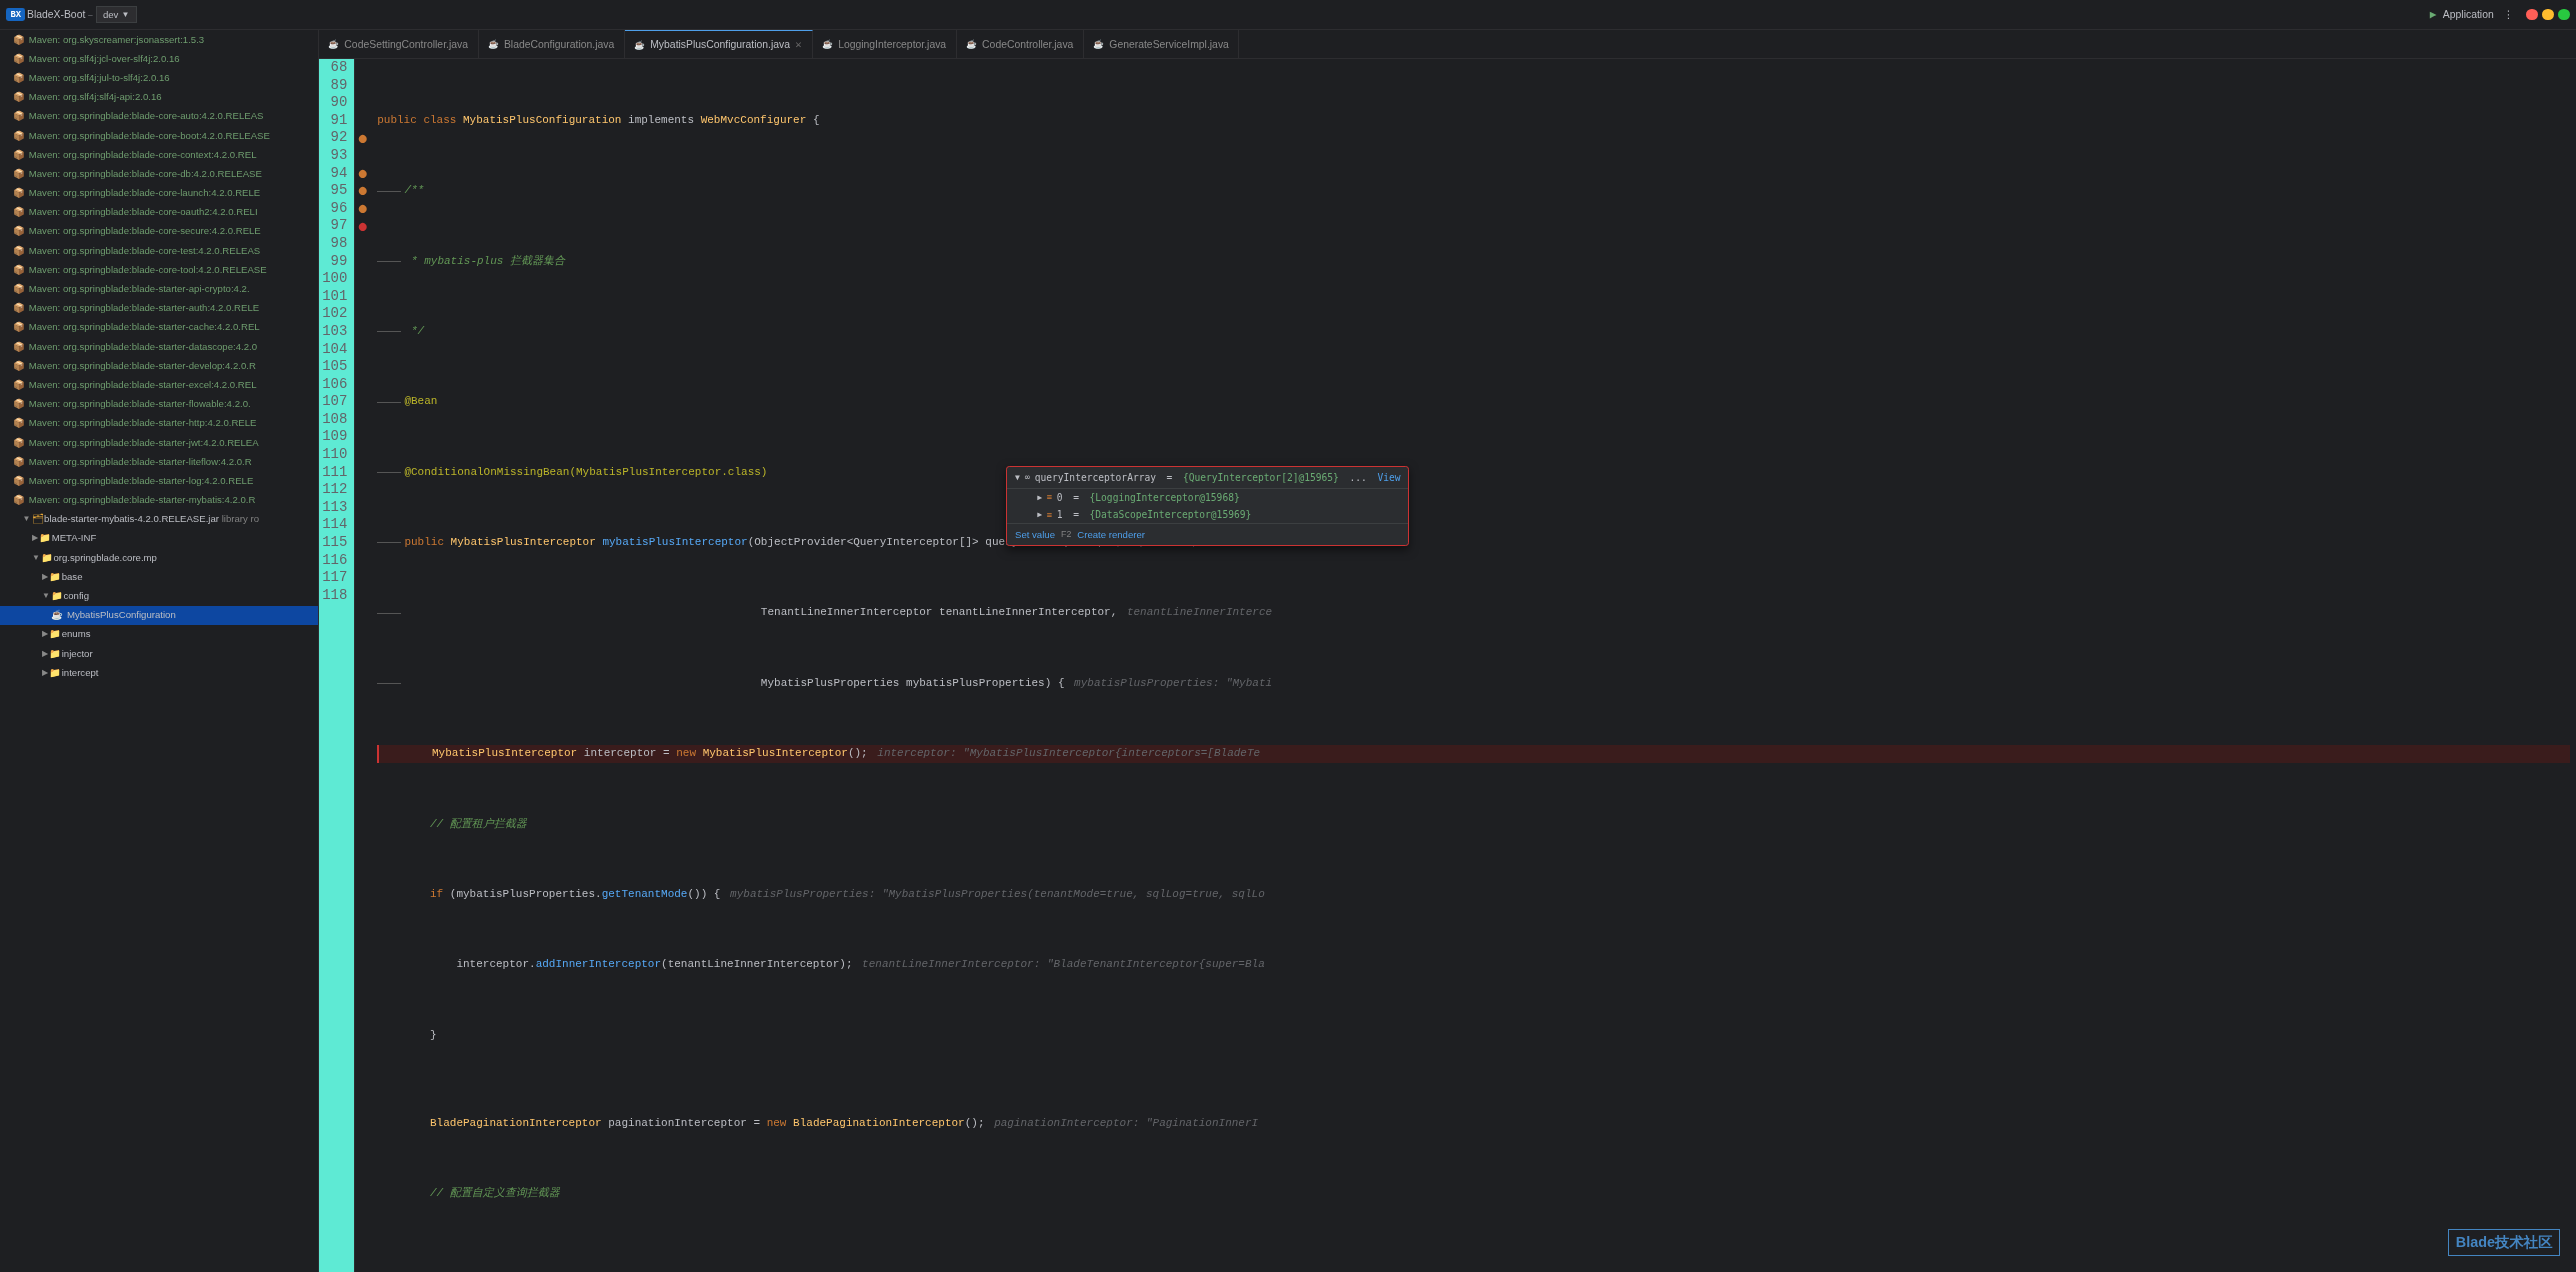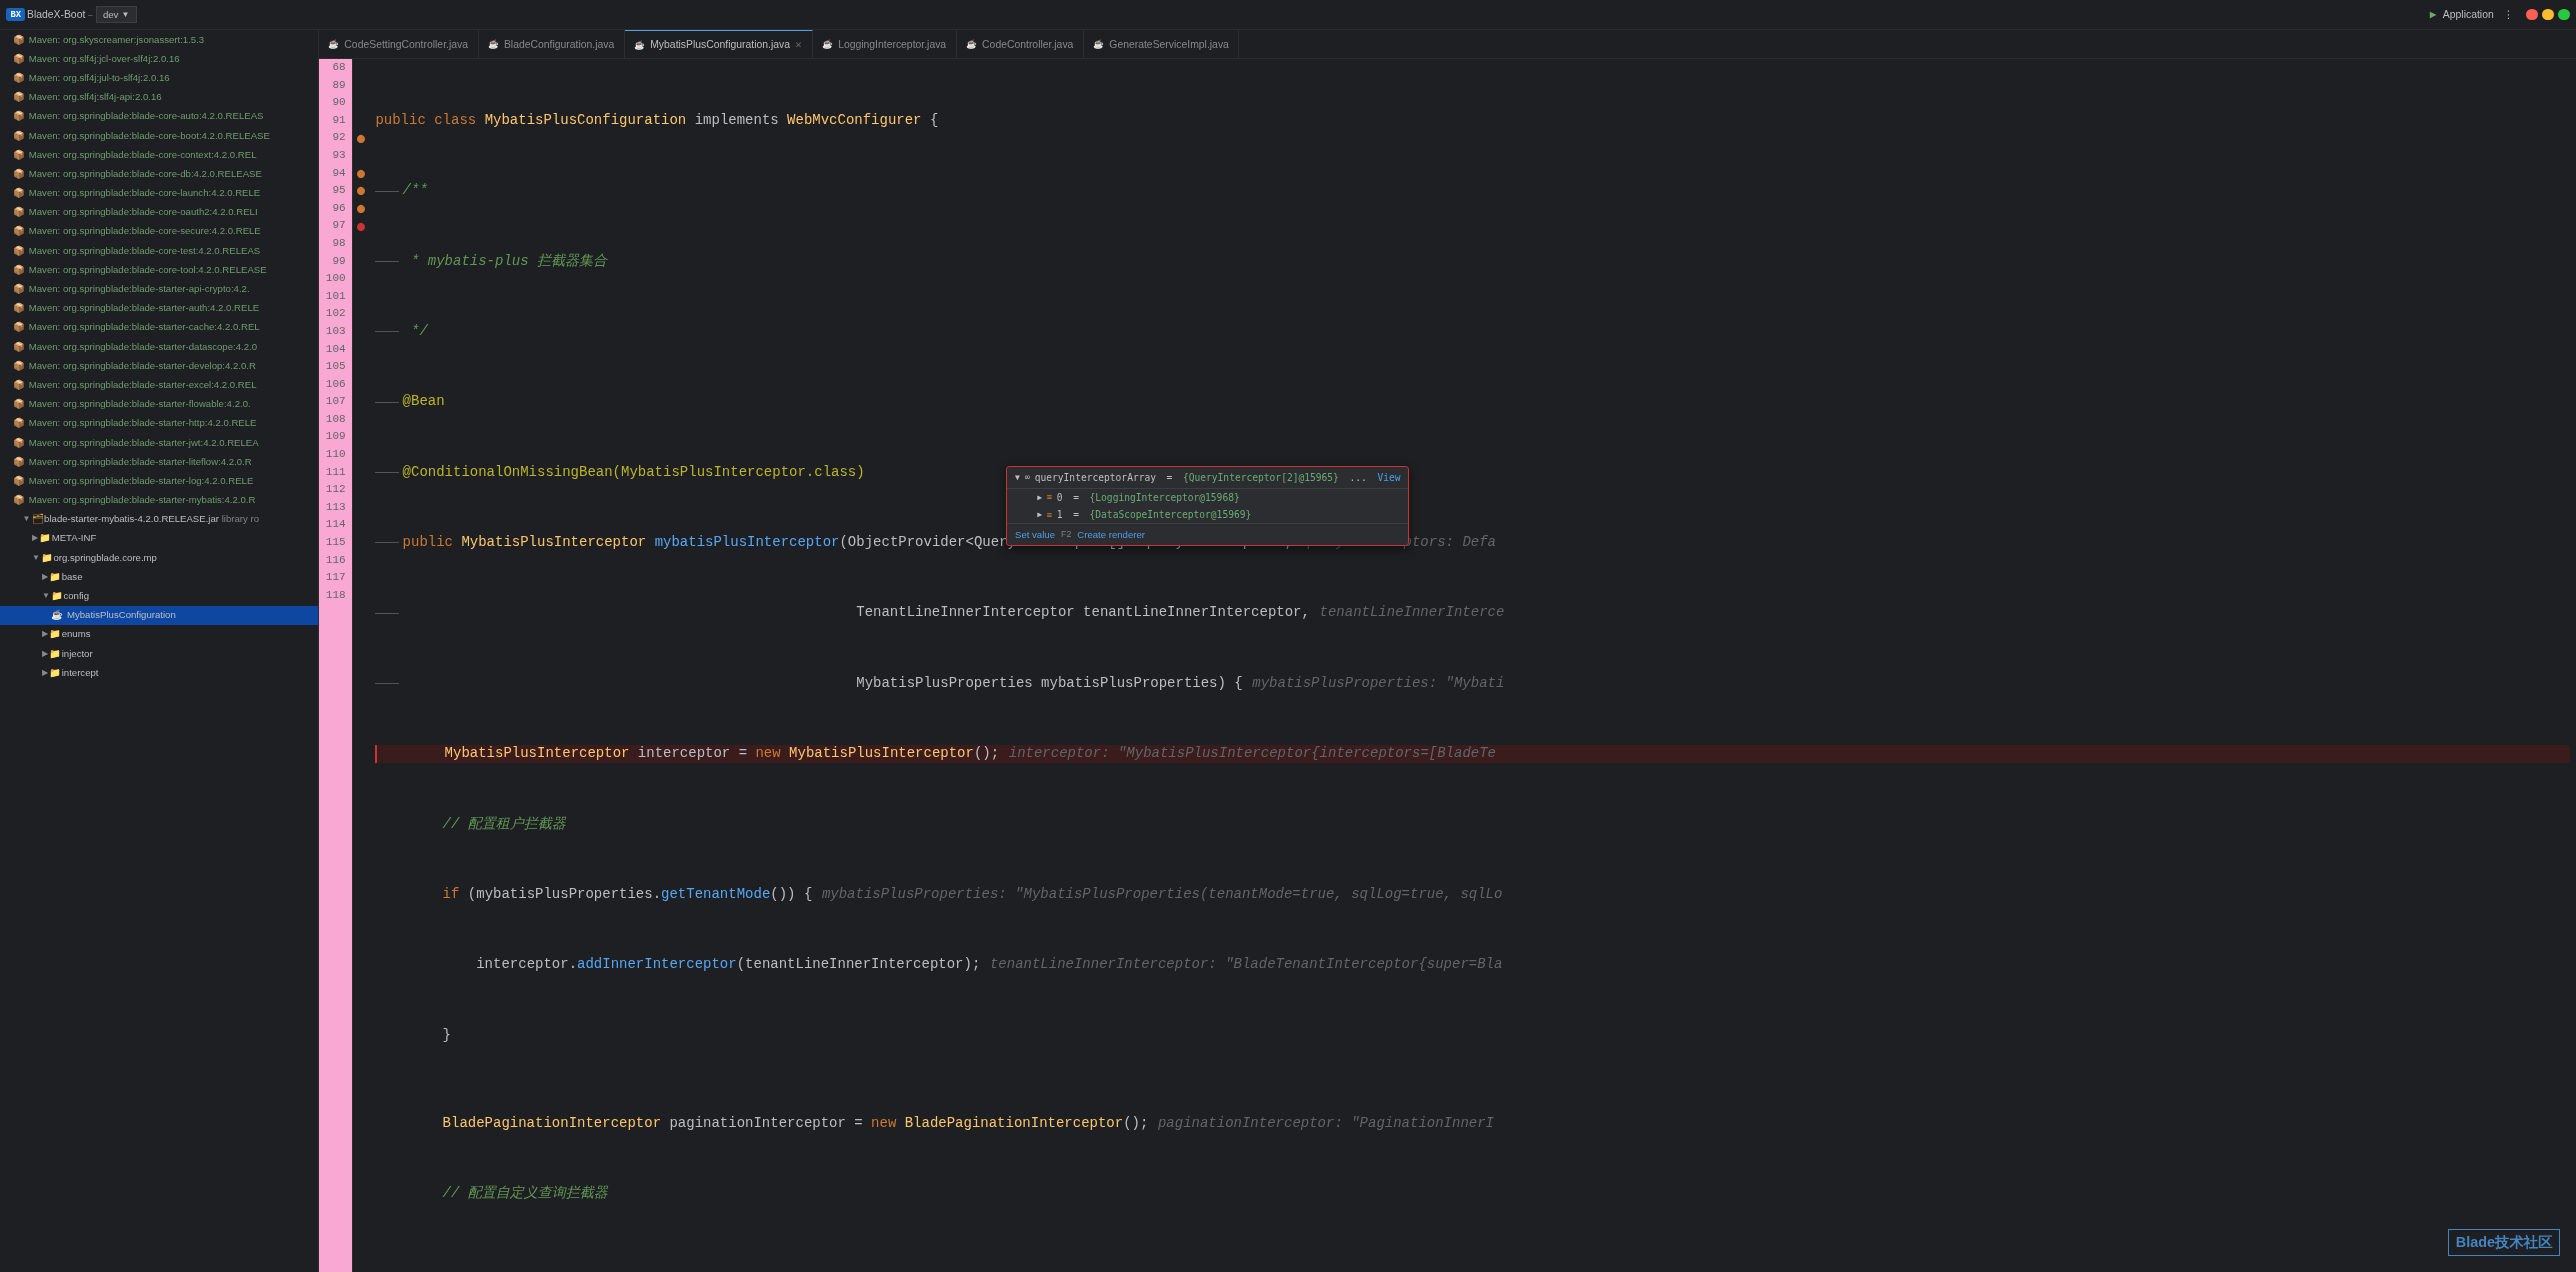--- a/index.html
+++ b/index.html
@@ -170,28 +170,28 @@
 
     
     .code-editor {
       flex: 1;
       display: flex;
       overflow: auto;
       background: #1e1f22;
       position: relative;
     }
     .line-numbers {
-      background: #f9a8d4;
+      background: #5eead4;
       color: #636569;
       text-align: right;
       padding: 0 6.4px 0 3.2px;
       user-select: none;
       flex-shrink: 0;
       line-height: 17.6px;
-      font-size: 11px;
+      font-size: 14px;
       min-width: 34px;
       border-right: 0.8px solid #2d2d30;
     }
     .line-number {
       display: block;
       height: 17.6px;
       line-height: 17.6px;
       position: relative;
     }
     .gutter-icons {
@@ -207,21 +207,21 @@
       font-size: 8px;
     }
     .debug-icon { color: #cc7832; }
 
     .code-content {
       flex: 1;
       line-height: 17.6px;
       padding: 0 6.4px;
       white-space: pre;
       overflow-x: auto;
-      font-size: 14px;
+      font-size: 11px;
     }
     .code-line {
       display: flex;
       align-items: center;
       height: 17.6px;
       position: relative;
     }
     .code-line.error-line {
       background: #3a1c1c;
       border-left: 2.4px solid #cc3333;

